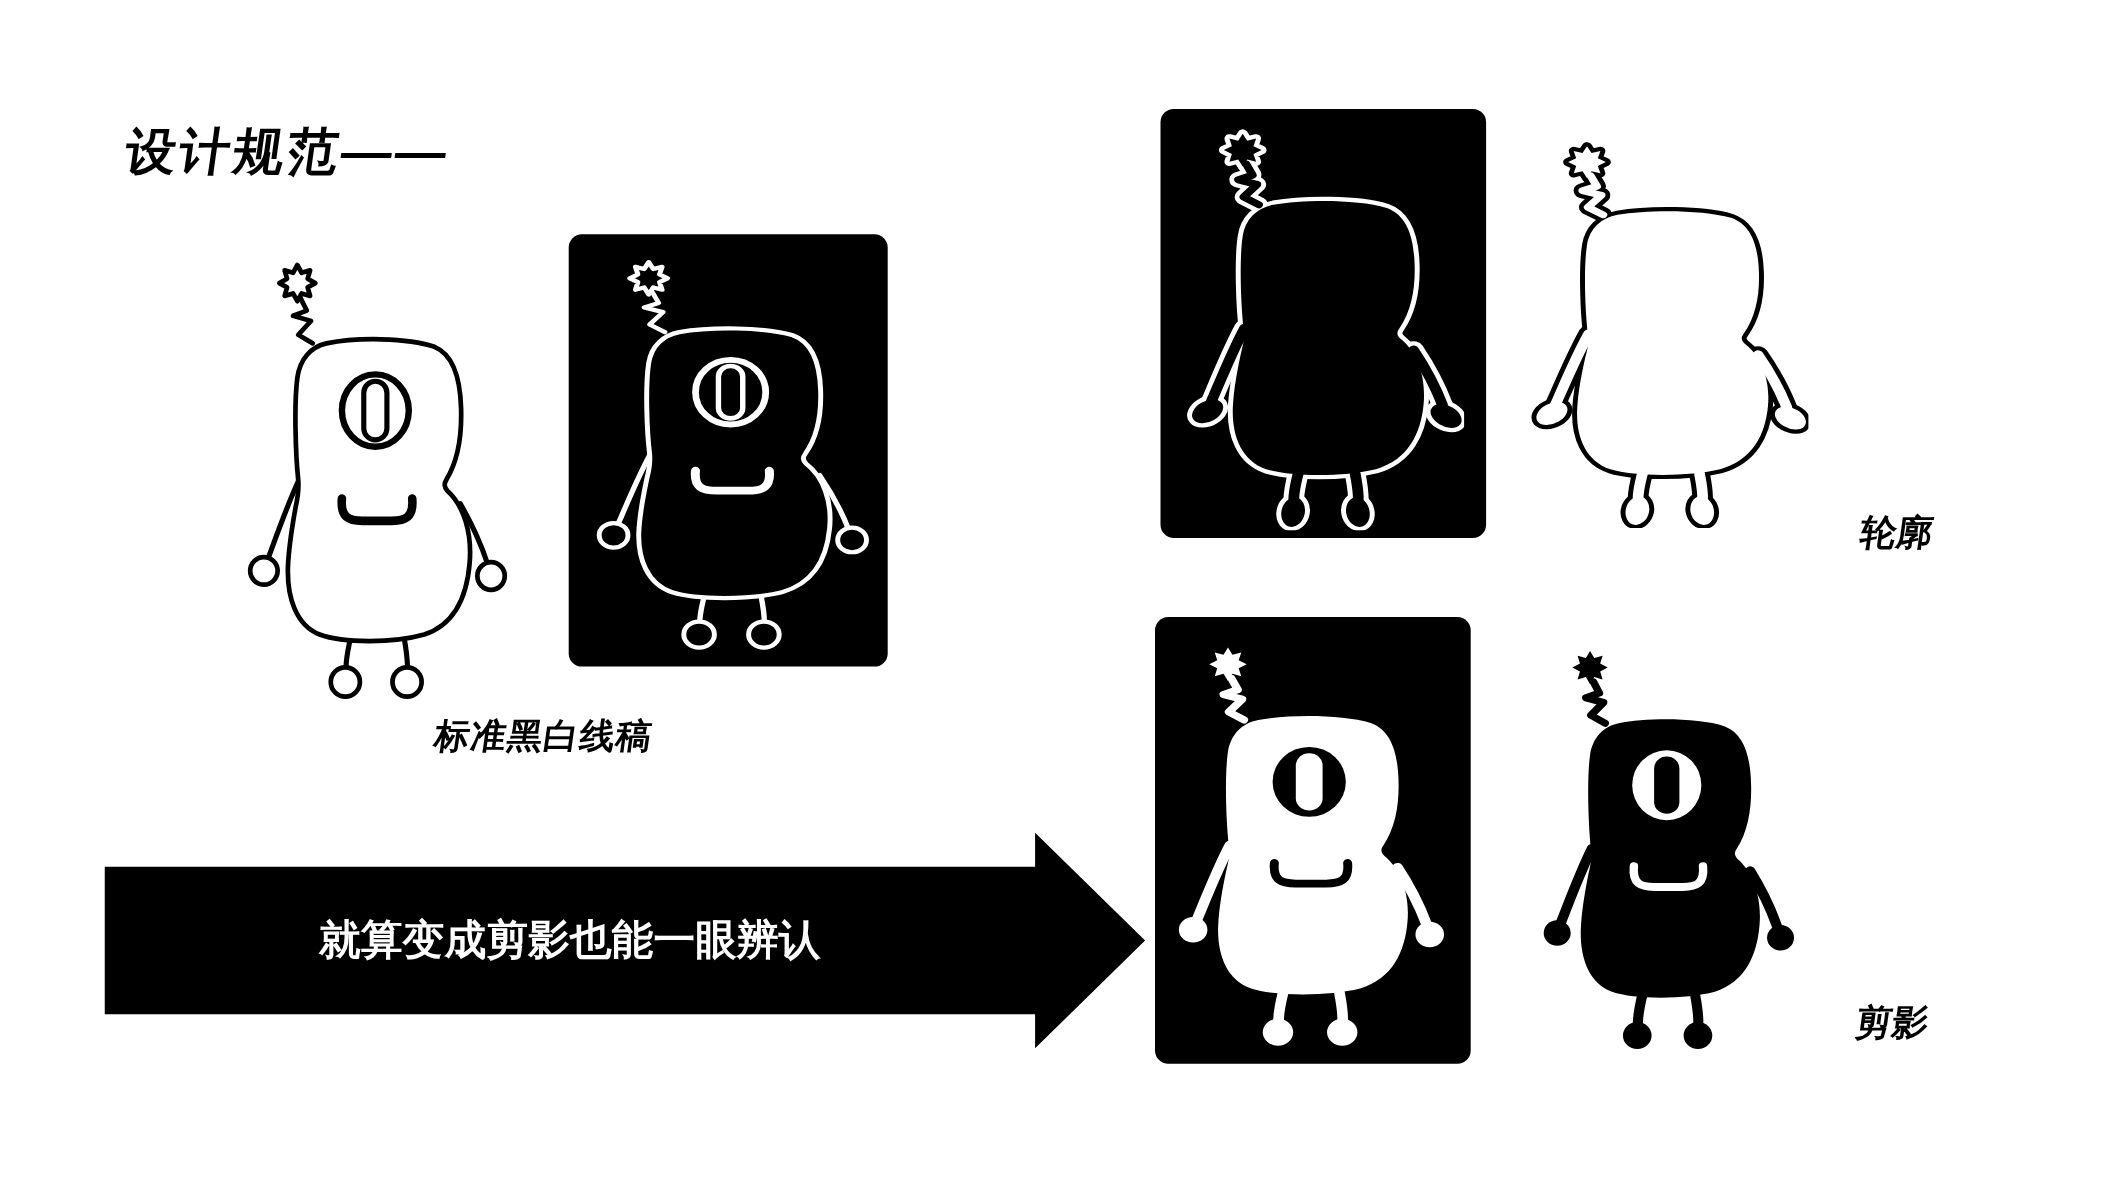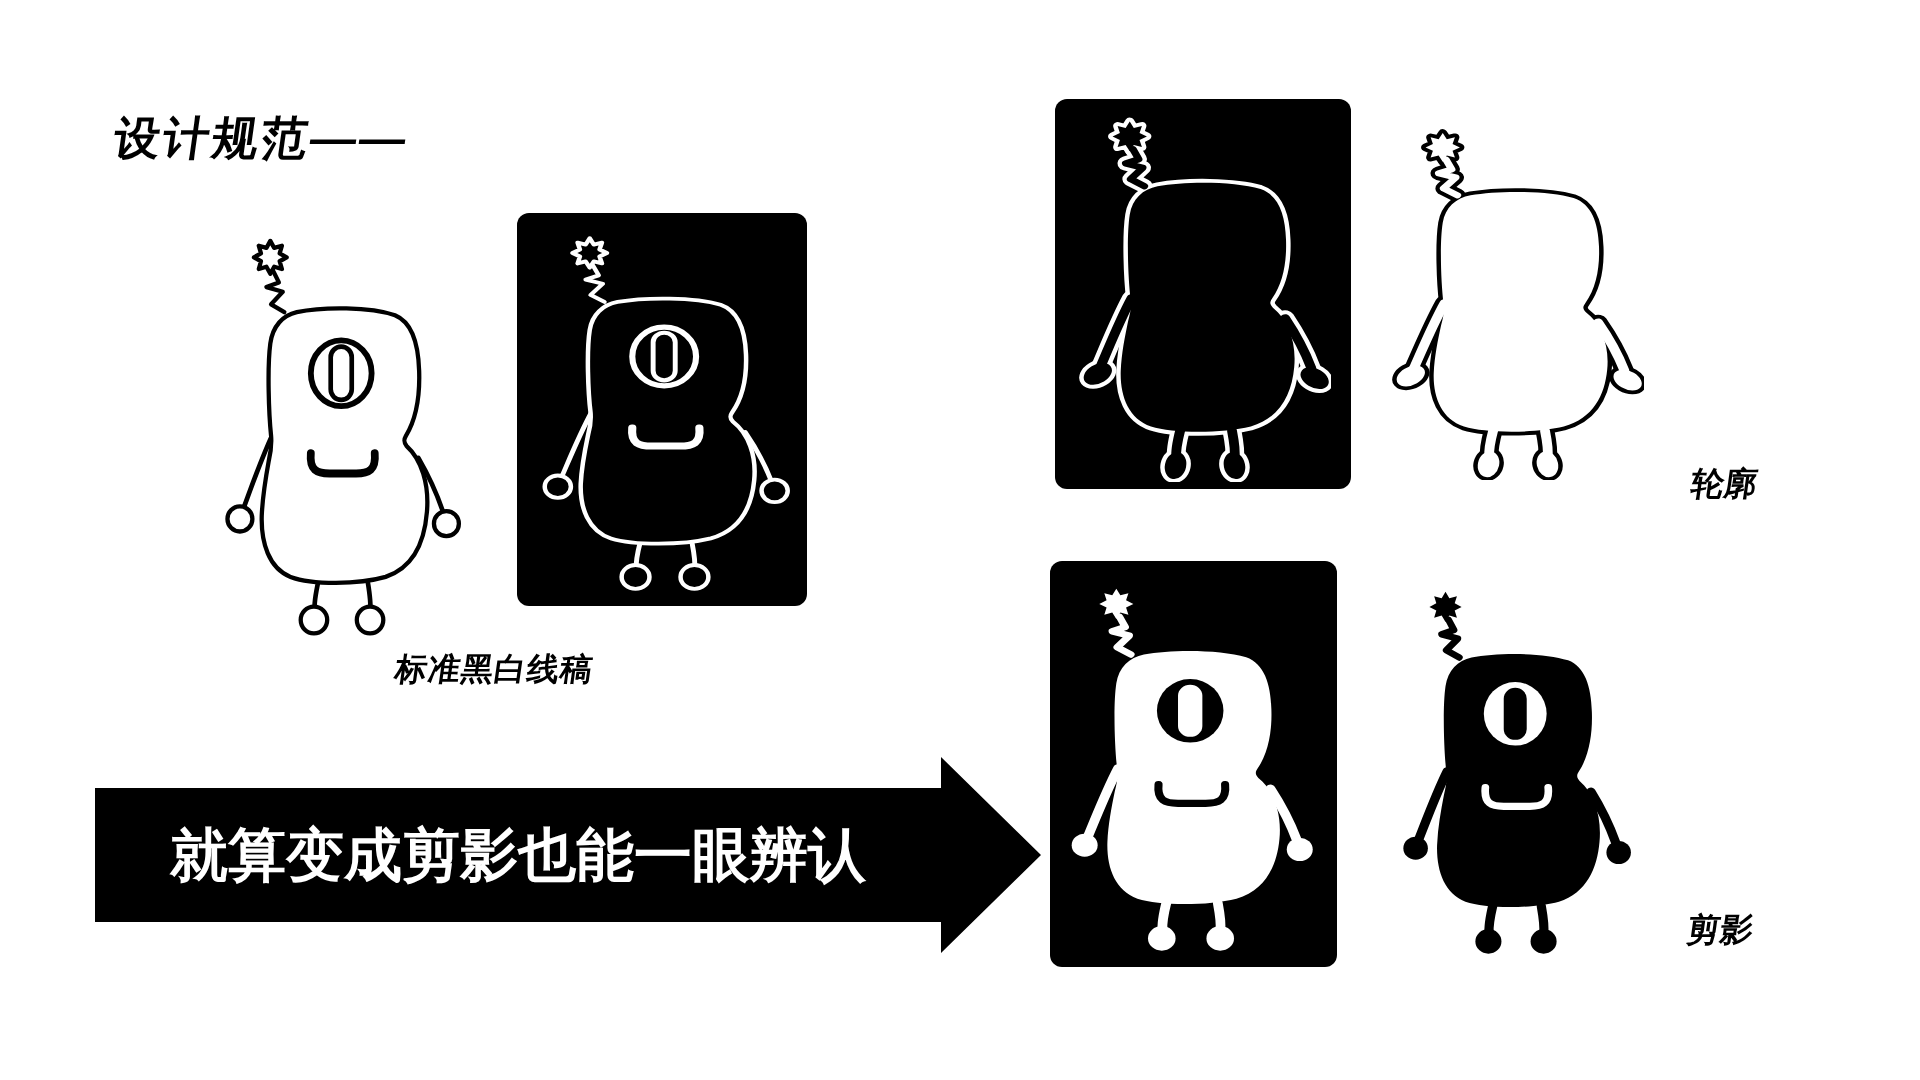--- a/index.html
+++ b/index.html
@@ -15,21 +15,21 @@
   #label-silhouette{left:1684px;top:908px;font-size:33px;}
   .panel{position:absolute;background:#000;border-radius:12px;}
   #panel-lineart{left:517px;top:213px;width:290px;height:393px;}
   #panel-outline{left:1055px;top:99px;width:296px;height:390px;}
   #panel-silhouette{left:1050px;top:561px;width:287px;height:406px;}
   .mascot{position:absolute;}
   #arrow-banner{left:95px;top:755px;width:950px;height:200px;}
   #arrow-text{
     left:95px;top:786px;width:846px;height:138px;
     display:flex;flex-direction:column;align-items:center;justify-content:center;
-    color:#fff;font-weight:800;font-size:58px;line-height:1.22;text-align:center;
+    color:#fff;font-weight:800;font-size:38px;line-height:1.22;text-align:center;
     white-space:nowrap;
   }
 </style>
 </head>
 <body>
 
 <div id="stage">
 
   <div id="title" class="abs cjk">设计规范——</div>
 

